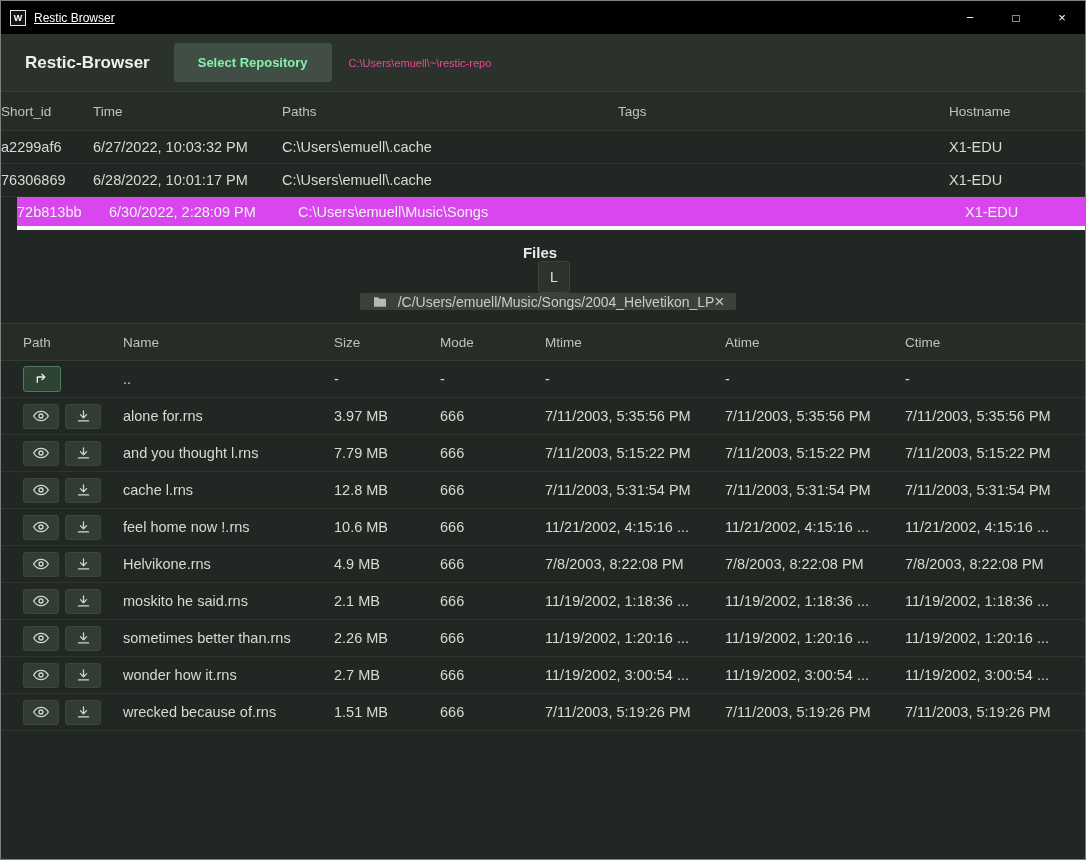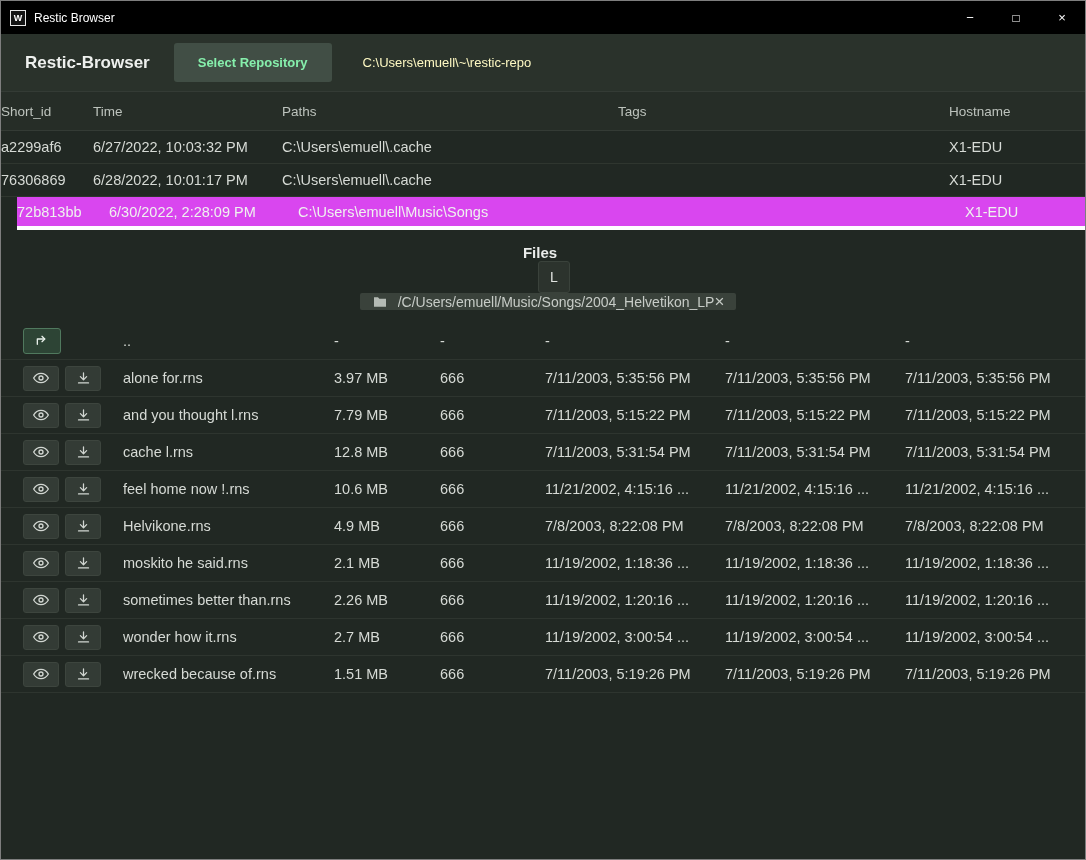--- a/index.html
+++ b/index.html
@@ -12,38 +12,38 @@
     overflow:hidden;
   }
 
   
   .titlebar { height:33px; background:#000; display:flex; align-items:center; }
   .app-icon {
     width:16px; height:16px; margin-left:9px;
     background:#141414; border:1px solid #e8e8e8; color:#fff;
     font-size:9px; font-weight:bold; display:flex; align-items:center; justify-content:center;
   }
-  .tb-title { color:#fff; font-size:12px; margin-left:8px; }
+  .tb-title { color:#fff; font-size:12px; margin-left:8px;text-decoration:underline; }
   .win-controls { margin-left:auto; display:flex; height:100%; }
   .win-btn {
     width:46px; height:33px; background:transparent; border:none; color:#fff;
     font-size:13px; display:flex; align-items:center; justify-content:center; cursor:pointer;
     font-family:"Liberation Sans", sans-serif;
   }
   .win-btn.maxi { font-size:12px; }
 
   
   .header { height:57px; background:#2a322b; display:flex; align-items:center; padding:0 24px; }
   .app-title { font-size:17px; font-weight:700; color:#eef0ee; }
   .select-repo {
     margin-left:24px; background:#414e45; color:#86efac; border:none; border-radius:3px;
     font-size:13px; font-weight:600; padding:12px 24px; cursor:pointer;
     font-family:"Liberation Sans", sans-serif;
   }
-  .repo-path { margin-left:31px; color:#fef9c3; font-size:13px; }
+  .repo-path { margin-left:17px; color:#ec4899; font-size:11px; }
 
   
   .section-title { font-size:15px; font-weight:700; color:#eaecea; padding:19px 22px 15px 22px; }
 
   
   .snap-grid { display:grid; grid-template-columns:92px 189px 336px 331px 1fr; align-items:center; }
   .snap-head {
     height:40px; background:#262d27; color:#bdc3bd; font-size:13.5px;
     border-top:1px solid #343b35; border-bottom:1px solid #343b35;
   }
@@ -147,20 +147,29 @@
       <span class="folder-icon">
         <svg viewBox="0 0 24 24" width="16" height="16" fill="currentColor">
             <path d="M3 5h6l2 2h10v12H3z"></path>
           </svg>
       </span>
       <span class="path-text">/C/Users/emuell/Music/Songs/2004_Helvetikon_LP</span>
       <button class="clear-btn">×</button>
     </div>
   </div>
 
+  <div class="files-grid files-head">
+    <div class="hcell">Path</div>
+    <div class="hcell">Name</div>
+    <div class="hcell">Size</div>
+    <div class="hcell">Mode</div>
+    <div class="hcell">Mtime</div>
+    <div class="hcell">Atime</div>
+    <div class="hcell">Ctime</div>
+  </div>
   <div>
   <div class="files-grid file-row">
     <div class="cell actions">
       <button class="up-btn">
         <svg viewBox="0 0 24 24" width="16" height="16" fill="none" stroke="currentColor" stroke-width="2" stroke-linecap="round" stroke-linejoin="round">
               <path d="M5 17V9h11"></path>
               <path d="M12 5l4 4-4 4"></path>
             </svg>
       </button>
     </div>

